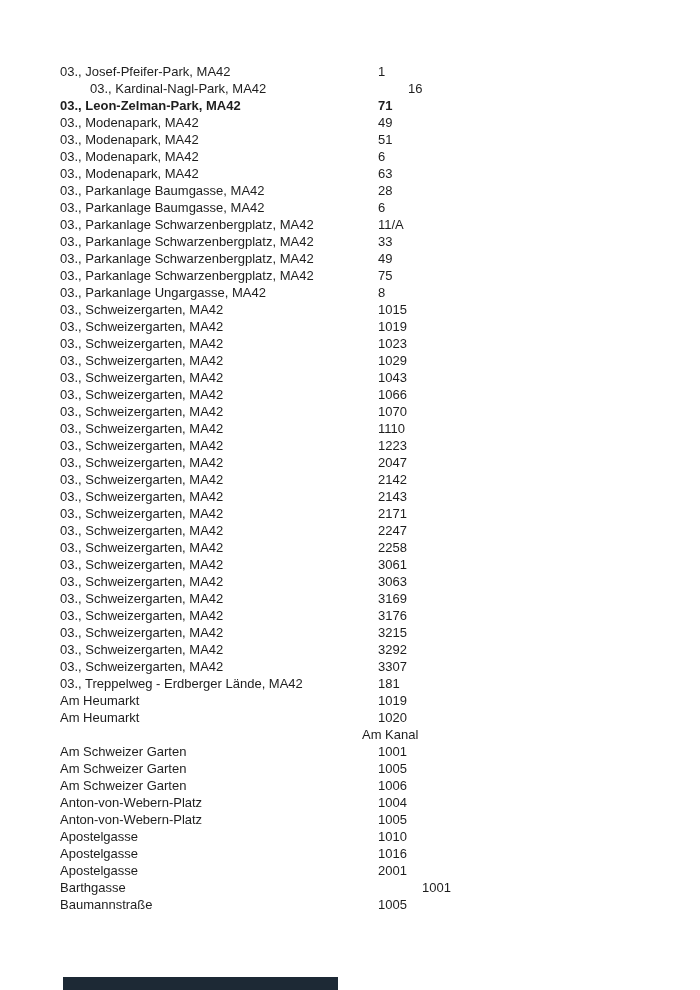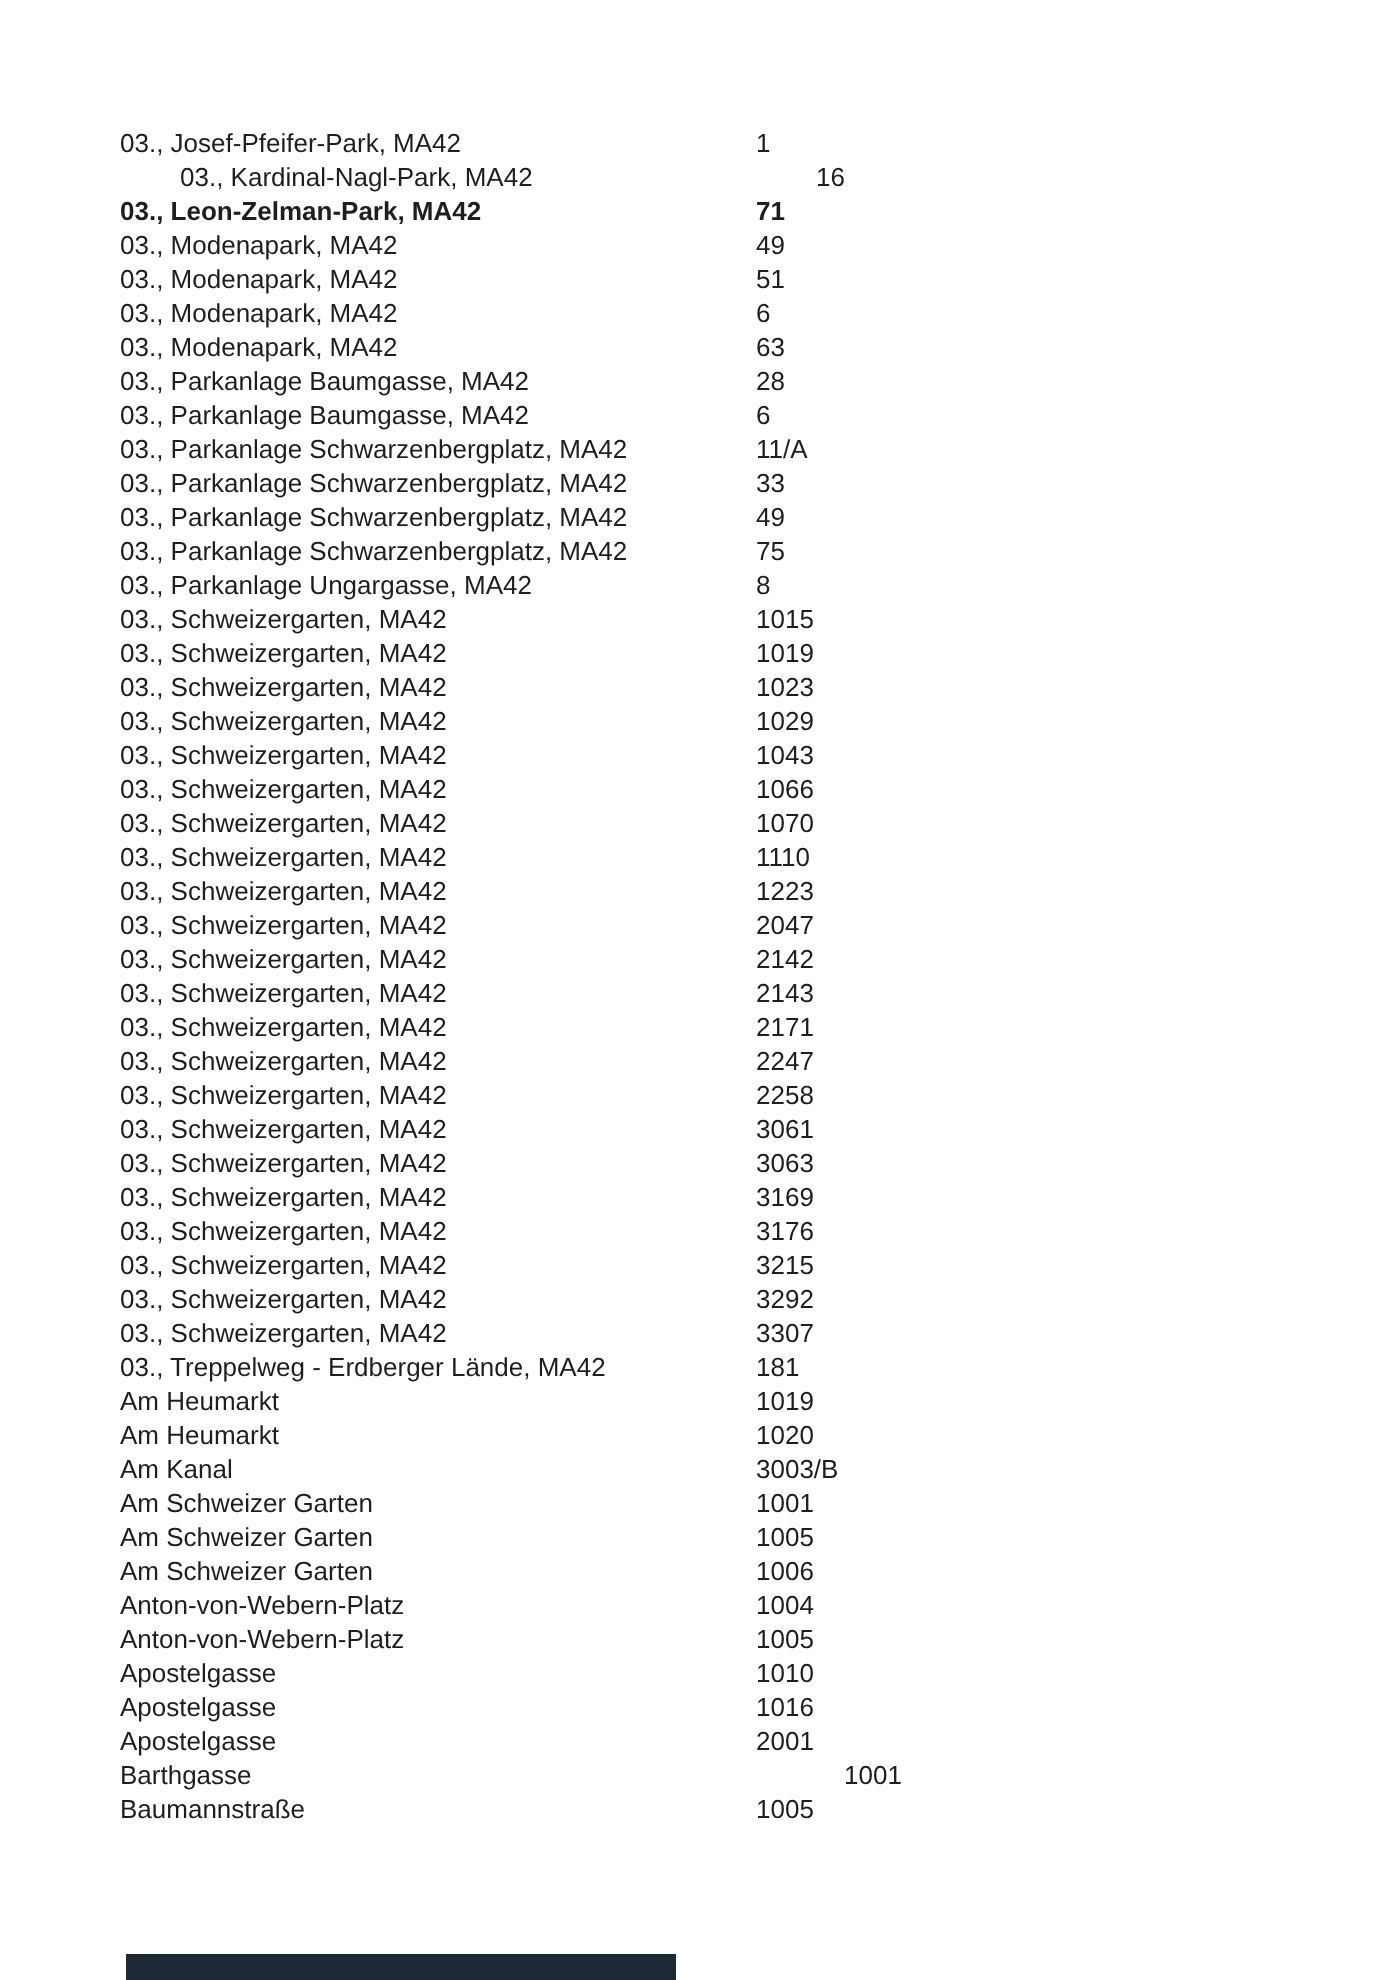--- a/index.html
+++ b/index.html
@@ -205,21 +205,21 @@
         <span class="num">181</span>
       </div>
       <div class="row" style="color: rgb(30, 30, 30);">
         <span class="loc">Am Heumarkt</span>
         <span class="num">1019</span>
       </div>
       <div class="row" style="color: rgb(30, 30, 30);">
         <span class="loc">Am Heumarkt</span>
         <span class="num">1020</span>
       </div>
-      <div class="row" style="color: rgb(30, 30, 30);">
+      <div class="row" style="color: rgb(30, 30, 30); flex-direction: column;">
         <span class="loc">Am Kanal</span>
         <span class="num">3003/B</span>
       </div>
       <div class="row" style="color: rgb(30, 30, 30);">
         <span class="loc">Am Schweizer Garten</span>
         <span class="num">1001</span>
       </div>
       <div class="row" style="color: rgb(30, 30, 30);">
         <span class="loc">Am Schweizer Garten</span>
         <span class="num">1005</span>

